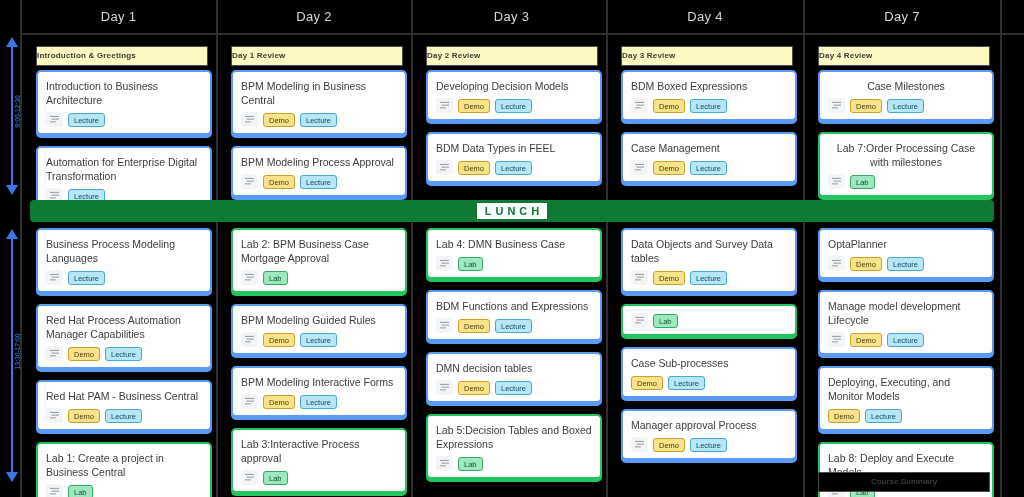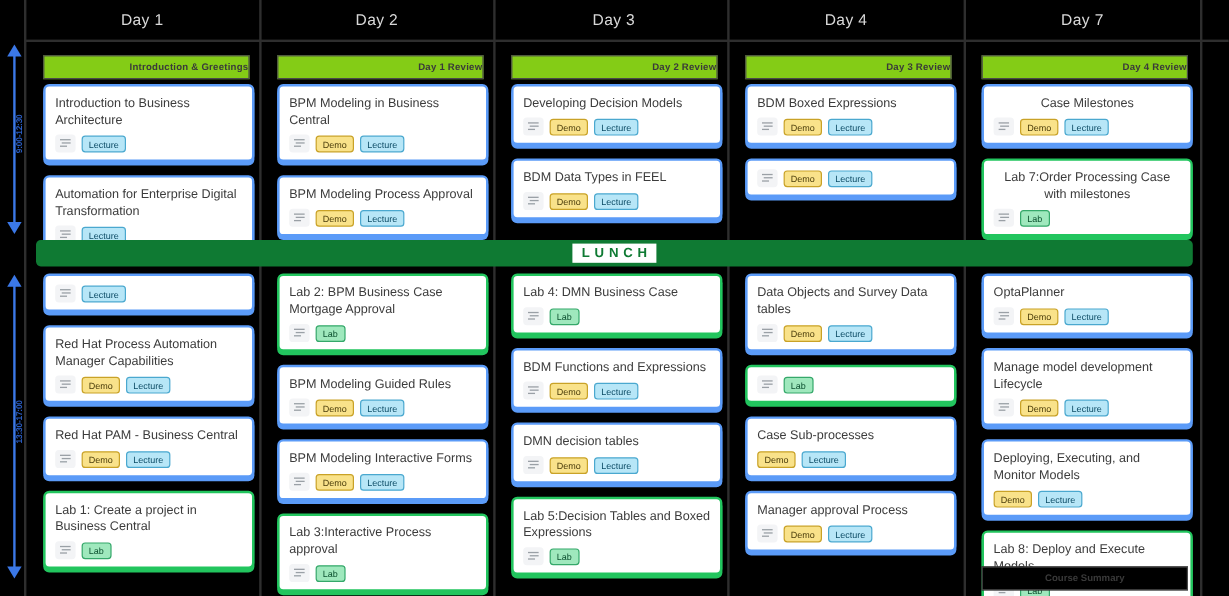--- a/index.html
+++ b/index.html
@@ -82,27 +82,27 @@
     color: #d8d8d8;
     font-size: 13px;
     letter-spacing: 0.3px;
   }
 
   
   .review-box {
     position: absolute;
     height: 20px;
     line-height: 18px;
-    text-align: right;
+    text-align: left;
     border: 1px solid #4a4a4a;
     color: #3a3a3a;
     font-size: 8px;
     font-weight: bold;
     letter-spacing: 0.2px;
-    background: #84cc16;
+    background: #fef9c3;
     overflow: hidden;
   }
 
   
   .col {
     position: absolute;
     display: flex;
     flex-direction: column;
     border-radius: 19px;
   }
@@ -341,20 +341,21 @@
               <rect x="0" y="1" width="10" height="1.2" fill="#9aa0a6"></rect>
               <rect x="1.6" y="4" width="8.4" height="1.2" fill="#9aa0a6"></rect>
               <rect x="0" y="7" width="6.5" height="1.2" fill="#9aa0a6"></rect>
             </svg>
           </span>
           <span class="badge demo">Demo</span>
           <span class="badge lecture">Lecture</span>
         </div>
       </div>
       <div class="card">
+        <div class="card-title">Case Management</div>
         <div class="card-meta">
           <span class="doc-icon">
             <svg width="9" height="9" viewBox="0 0 10 10" aria-hidden="true">
               <rect x="0" y="1" width="10" height="1.2" fill="#9aa0a6"></rect>
               <rect x="1.6" y="4" width="8.4" height="1.2" fill="#9aa0a6"></rect>
               <rect x="0" y="7" width="6.5" height="1.2" fill="#9aa0a6"></rect>
             </svg>
           </span>
           <span class="badge demo">Demo</span>
           <span class="badge lecture">Lecture</span>
@@ -390,20 +391,21 @@
         </div>
       </div>
     </div>
 
   <div class="lunch-bar">
     <span class="lunch-text">LUNCH</span>
   </div>
 
   <div class="col" style="left:36px;top:228px;width:176px;">
       <div class="card">
+        <div class="card-title">Business Process Modeling Languages</div>
         <div class="card-meta">
           <span class="doc-icon">
             <svg width="9" height="9" viewBox="0 0 10 10" aria-hidden="true">
               <rect x="0" y="1" width="10" height="1.2" fill="#9aa0a6"></rect>
               <rect x="1.6" y="4" width="8.4" height="1.2" fill="#9aa0a6"></rect>
               <rect x="0" y="7" width="6.5" height="1.2" fill="#9aa0a6"></rect>
             </svg>
           </span>
           <span class="badge lecture">Lecture</span>
         </div>

